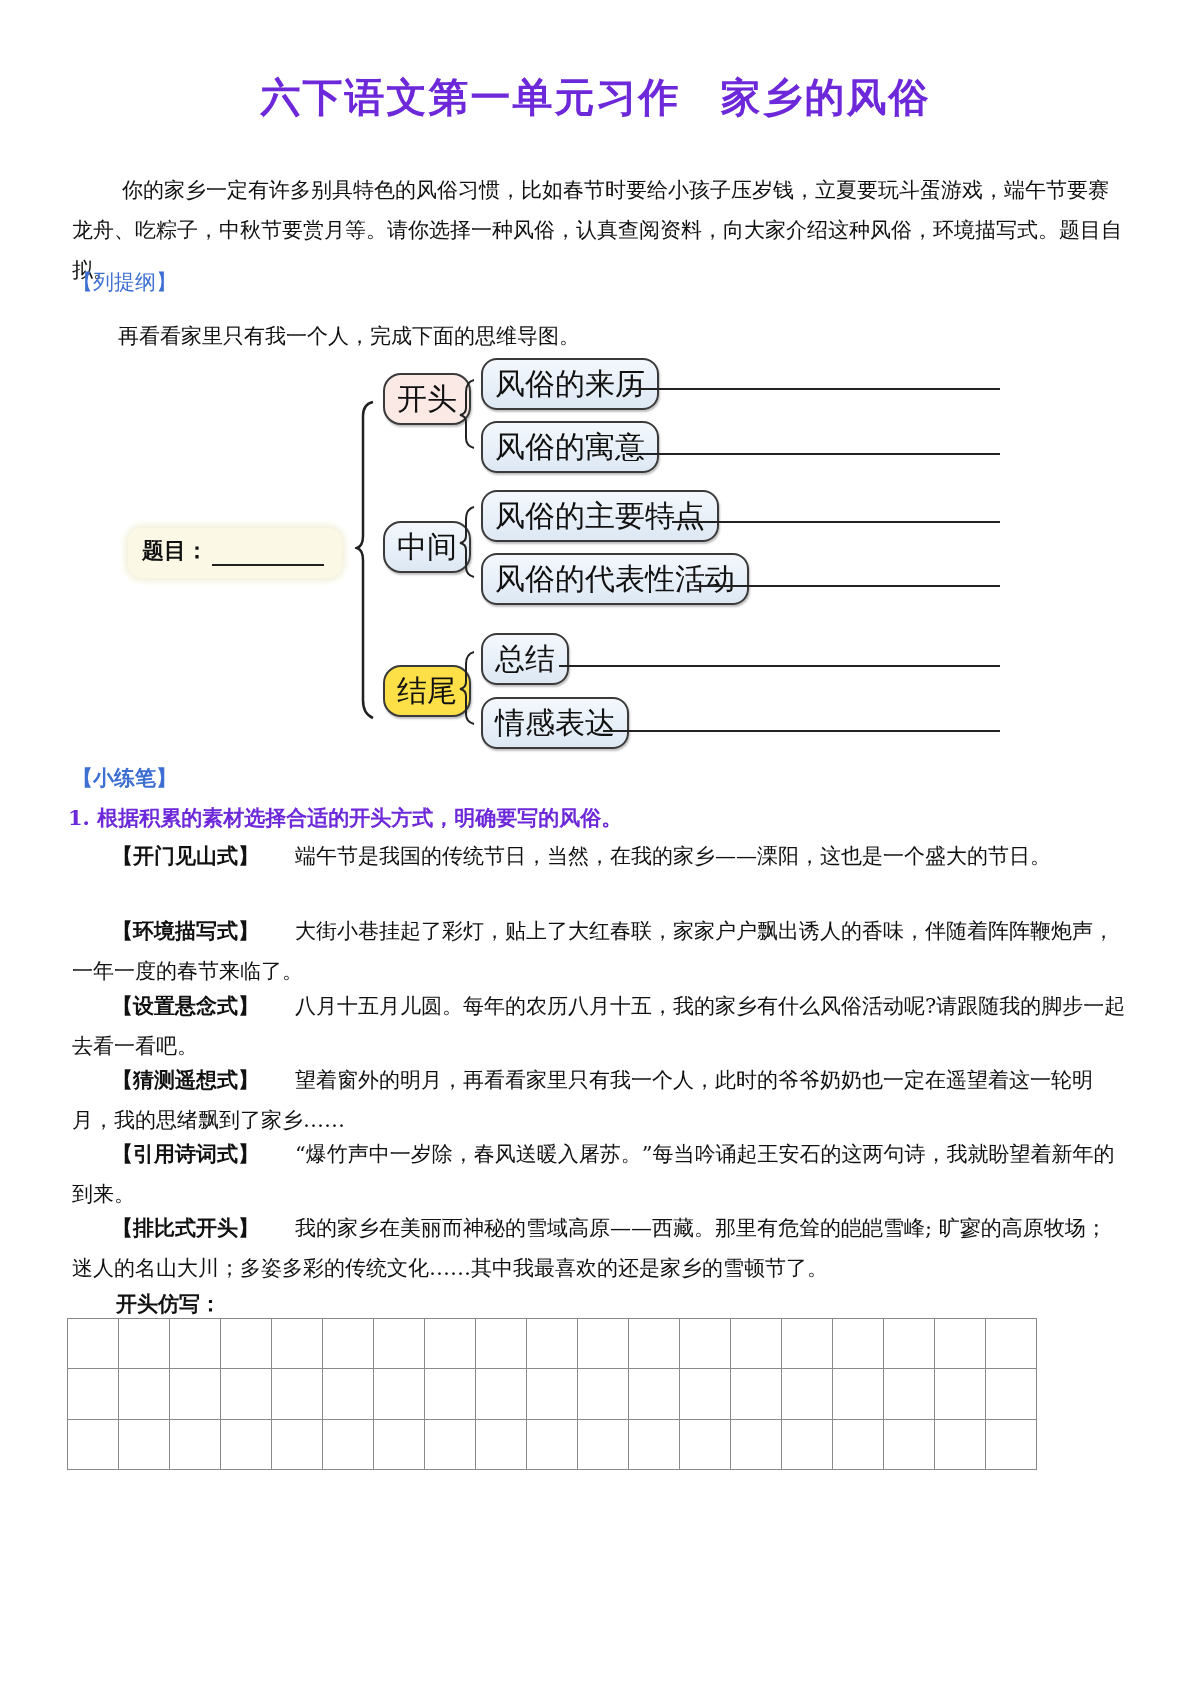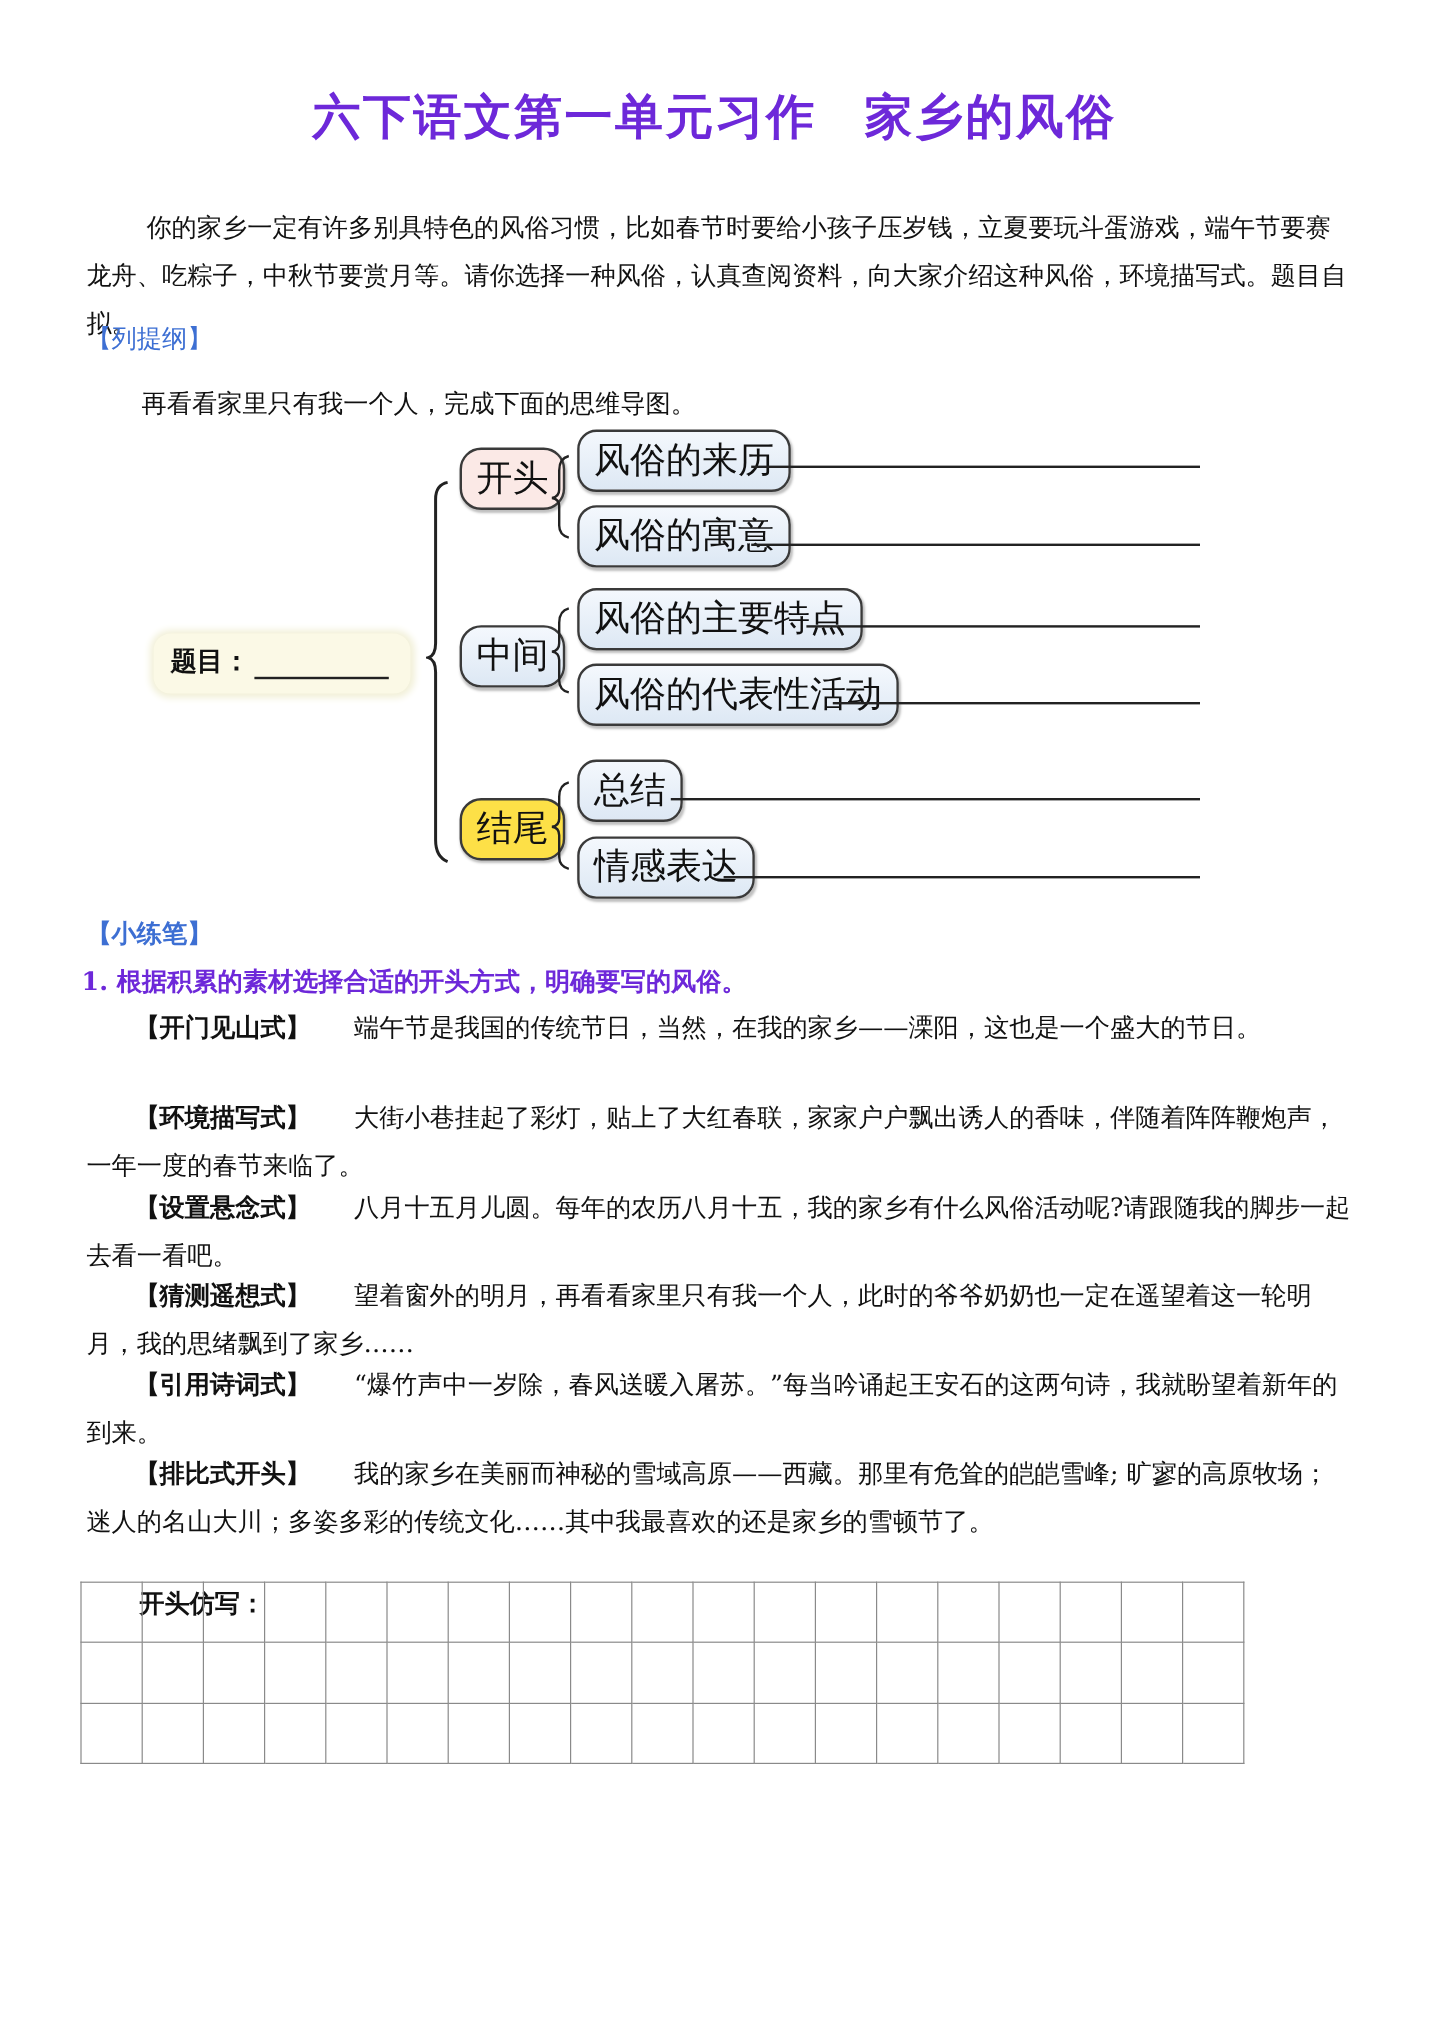--- a/index.html
+++ b/index.html
@@ -100,21 +100,21 @@
 <div class="abs ex" style="top:1060px;">
   <span class="lbl">【猜测遥想式】</span><span>望着窗外的明月，再看看家里只有我一个人，此时的爷爷奶奶也一定在遥望着这一轮明月，我的思绪飘到了家乡……</span>
 </div>
 <div class="abs ex" style="top:1134px;">
   <span class="lbl">【引用诗词式】</span><span>“爆竹声中一岁除，春风送暖入屠苏。”每当吟诵起王安石的这两句诗，我就盼望着新年的到来。</span>
 </div>
 <div class="abs ex" style="top:1208px;">
   <span class="lbl">【排比式开头】</span><span>我的家乡在美丽而神秘的雪域高原——西藏。那里有危耸的皑皑雪峰; 旷寥的高原牧场；迷人的名山大川；多姿多彩的传统文化……其中我最喜欢的还是家乡的雪顿节了。</span>
 </div>
 
-<div class="abs" style="left:116px; top:1290px; font-size:21px; font-weight:bold;margin-top:32px;">开头仿写：</div>
+<div class="abs" style="left:116px; top:1290px; font-size:21px; font-weight:bold;">开头仿写：</div>
 
 <table class="grid">
   <tbody id="grid-body">
       <tr>
         <td></td>
         <td></td>
         <td></td>
         <td></td>
         <td></td>
         <td></td>

